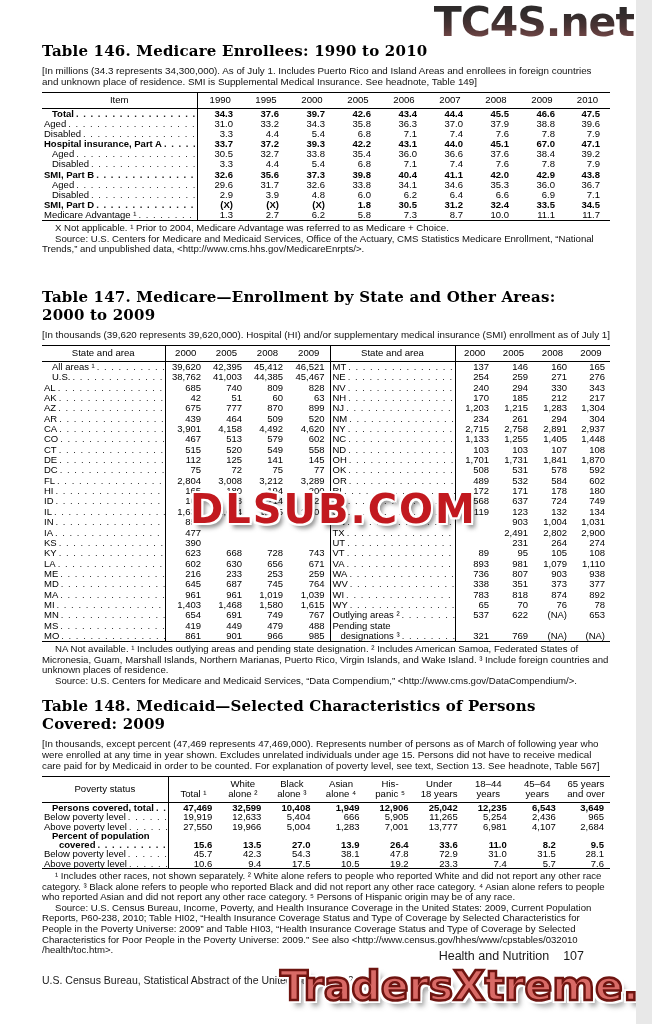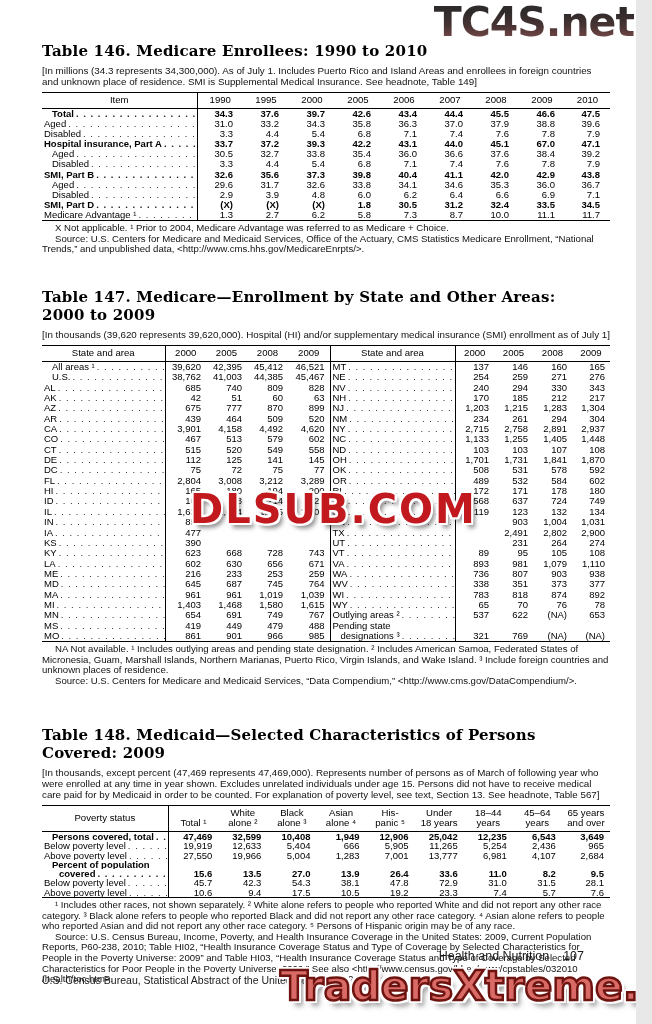--- a/index.html
+++ b/index.html
@@ -1,21 +1,21 @@
 <!DOCTYPE html>
 <html><head>
 <meta charset="utf-8">
 <style>
   html,body{margin:0;padding:0;background:#e8e8e8;}
   .page{position:relative;width:636px;height:1024px;background:#fff;overflow:hidden;
         font-family:"Liberation Sans",sans-serif;color:#000;}
 
   
   .tblsec{position:absolute;left:42px;width:568px;}
-  #sec146{top:42px;} #sec147{top:288px;} #sec148{top:726px;}
+  #sec146{top:42px;} #sec147{top:288px;} #sec148{top:697px;}
 
   .ttl{margin:0 10px 5px 0;font-family:"DejaVu Serif","Liberation Serif",serif;
        font-weight:bold;font-size:15px;letter-spacing:.2px;}
   .headnote{margin:0 0 5px 0;font-size:9.8px;line-height:11px;color:#111;}
 
   
   table{border-collapse:collapse;table-layout:fixed;width:568px;
         border-top:1.5px solid #000;border-bottom:1.5px solid #000;}
   th{font-weight:normal;font-size:9.6px;padding:2px 1px 3px 1px;text-align:center;
      border-bottom:1px solid #000;vertical-align:bottom;white-space:pre-line;line-height:10px;}

